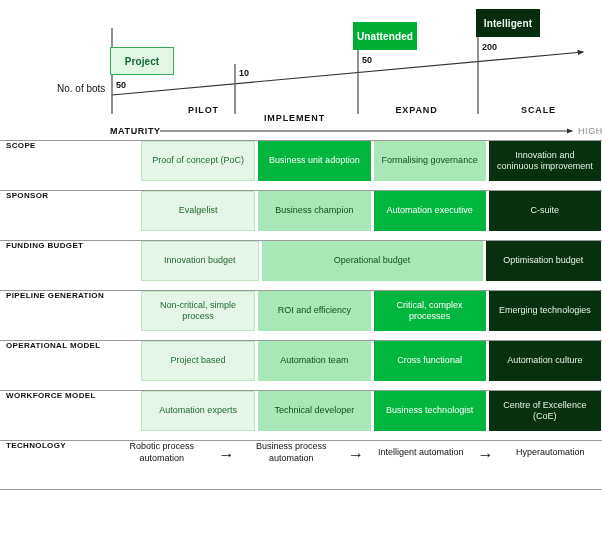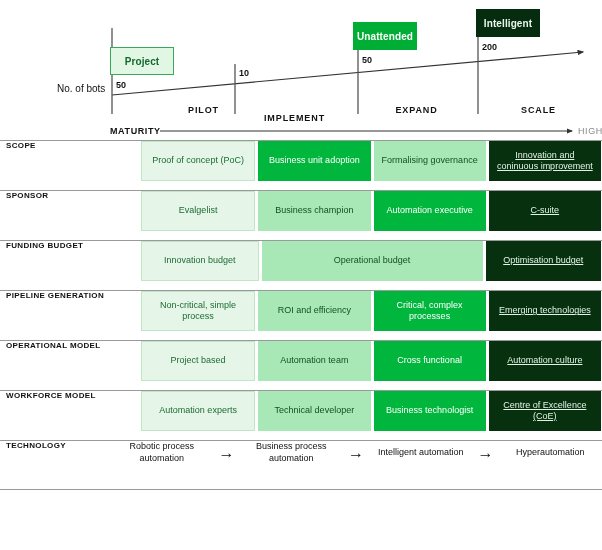--- a/index.html
+++ b/index.html
@@ -150,21 +150,20 @@
     background: #a8e8b6;
     color: #134f24;
   }
   .cell.t3 {
     background: #00b63c;
     color: #ffffff;
   }
   .cell.t4 {
     background: #07300f;
     color: #e3f4e6;
-    text-decoration: underline;
   }
 
   
   .tech-cells {
     flex: 1 1 auto;
     display: flex;
     align-items: center;
   }
   .tech-item {
     flex: 1 1 0;

